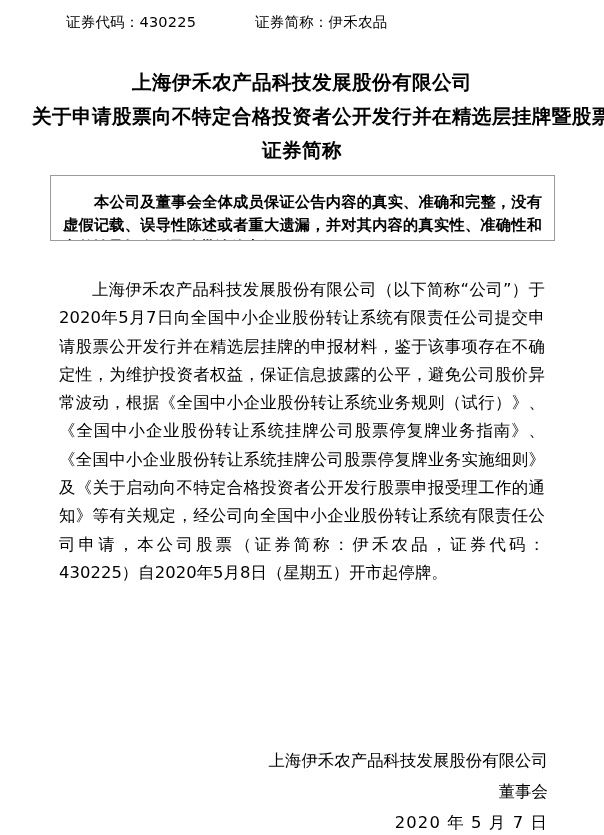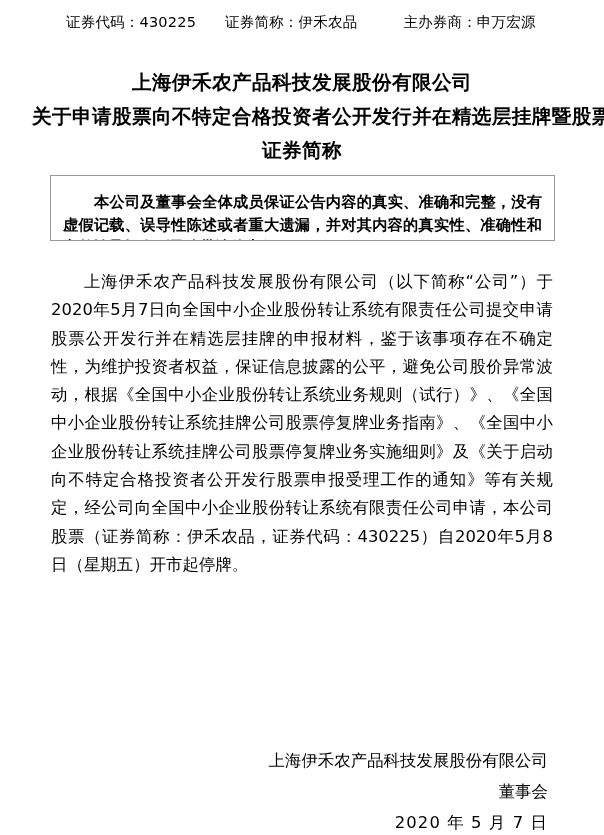--- a/index.html
+++ b/index.html
@@ -30,21 +30,21 @@
     width: 500px;
     display: flex;
     flex-direction: row;
     align-items: center;
     font-size: 14.5px;
     line-height: 20px;
     letter-spacing: 0.2px;
     white-space: nowrap;
   }
   .doc-header .hdr-item.code   { margin-left: 14px; }
-  .doc-header .hdr-item.abbr   { margin-left: 29px; }
+  .doc-header .hdr-item.abbr   { margin-left: 59px; }
   .doc-header .hdr-item.broker { margin-left: 46px; }
 
   
   .doc-title {
     position: absolute;
     left: 32px;
     top: 66px;
     width: 540px;
     text-align: center;
     font-weight: bold;
@@ -79,21 +79,21 @@
   }
 
   
   .body-copy {
     position: absolute;
     left: 51px;
     top: 268px;
     width: 502px;
   }
   .para {
-    margin: 0;
+    margin: 8px;
     font-size: 16.4px;
     line-height: 28.3px;
     text-align: justify;
     text-align-last: left;
     text-indent: 33px;
     letter-spacing: 0.05px;
   }
   .para.short { text-align-last: left; }
 
   
@@ -112,21 +112,20 @@
   .signature .sig-line.date { letter-spacing: 1.1px; }
 </style>
 </head>
 <body>
 
 <div class="page">
 
   <div class="doc-header">
     <span class="hdr-item code">证券代码：430225</span>
     <span class="hdr-item abbr">证券简称：伊禾农品</span>
-    <span class="hdr-item broker">主办券商：申万宏源</span>
   </div>
 
   <div class="doc-title">
     <span class="t-line">上海伊禾农产品科技发展股份有限公司</span>
     <span class="t-line">关于申请股票向不特定合格投资者公开发行并在精选层挂牌暨股票</span>
     <span class="t-line">证券简称</span>
   </div>
 
   <div class="disclaimer-box">
     <p class="disclaimer-text">本公司及董事会全体成员保证公告内容的真实、准确和完整，没有虚假记载、误导性陈述或者重大遗漏，并对其内容的真实性、准确性和完整性承担个别及连带法律责任。</p>

